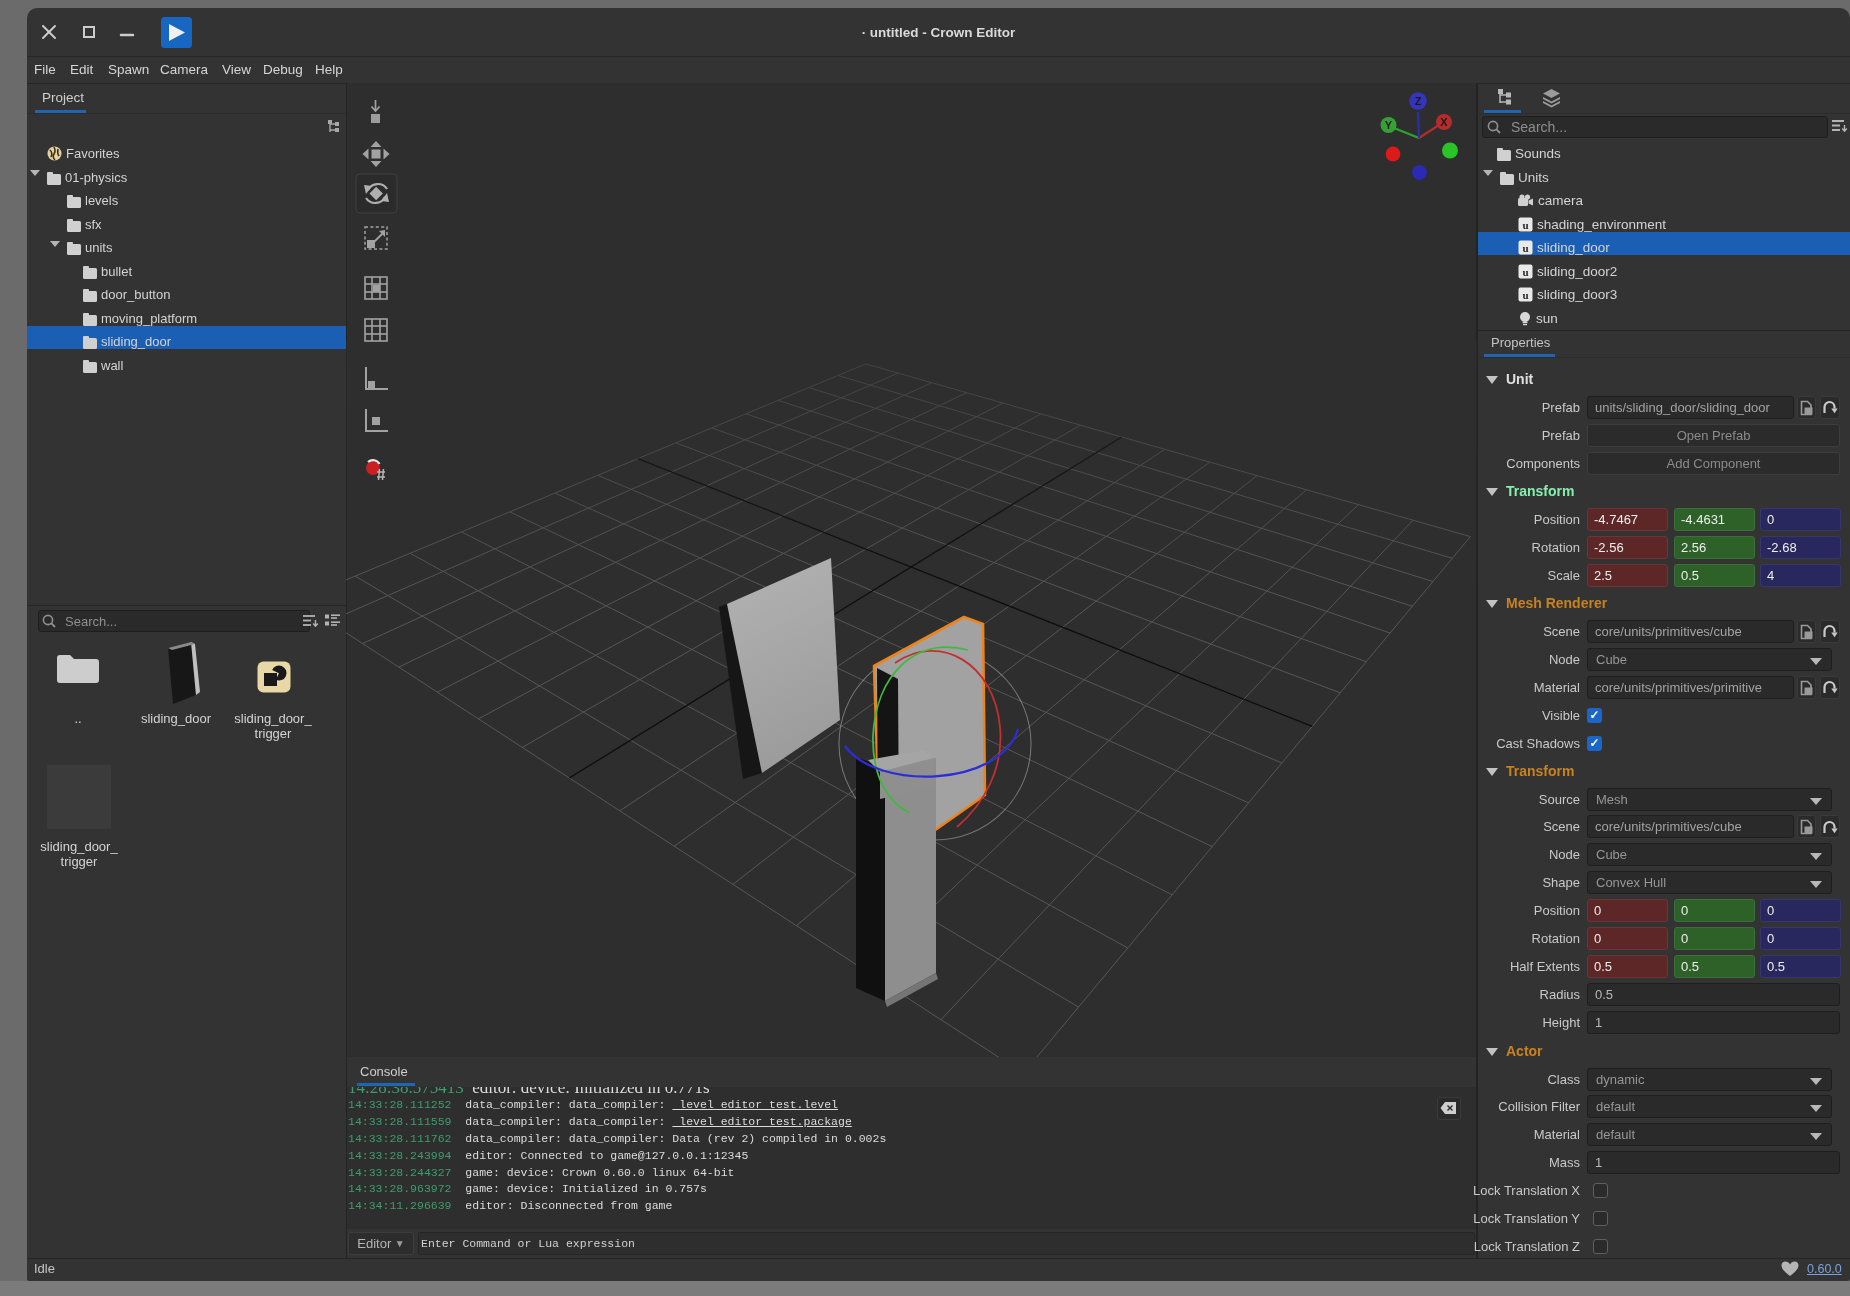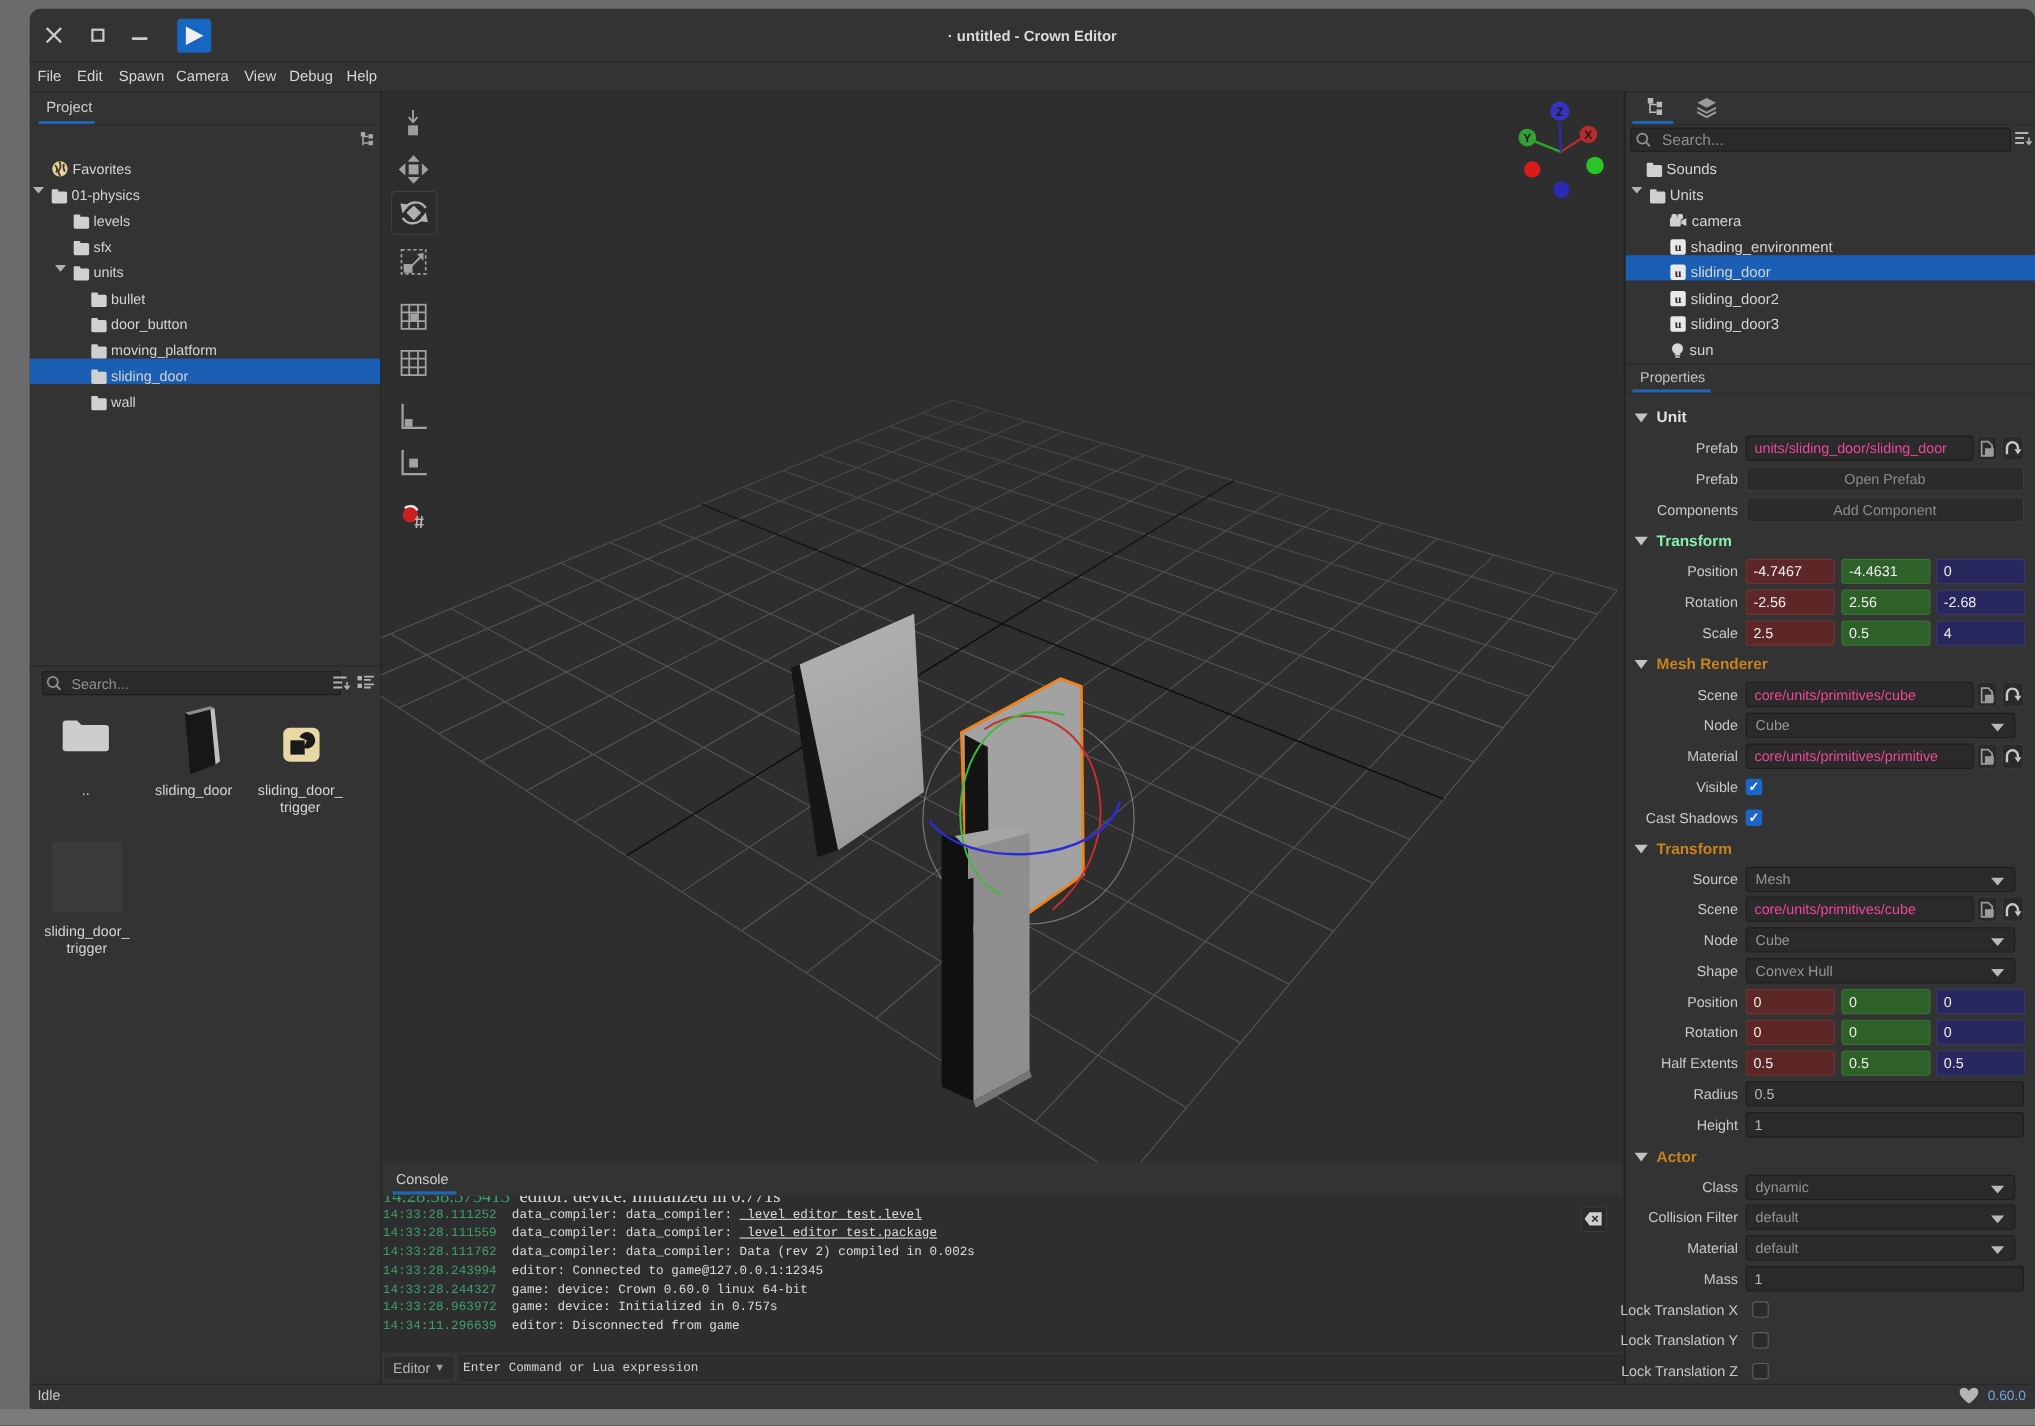--- a/index.html
+++ b/index.html
@@ -4,21 +4,21 @@
 *{margin:0;padding:0;box-sizing:border-box}
 html,body{width:1850px;height:1296px;overflow:hidden}
 body{background:#6b6b6b;font-family:"Liberation Sans",sans-serif;position:relative}
 .abs{position:absolute}
 #win{position:absolute;left:27px;top:8px;width:1823px;height:1273px;background:#333333;border-radius:10px 10px 3px 3px;overflow:hidden}
 .lbl{color:#d4d4d4;font-size:13px;white-space:nowrap}
 .row{position:absolute;display:flex;align-items:flex-end}
 .folder{display:inline-block;width:14px;height:11px;background:#d0d0d0;border-radius:1.5px;position:relative;flex:none}
 .folder:before{content:"";position:absolute;left:0;top:-2px;width:6px;height:3px;background:#d0d0d0;border-radius:1px 1px 0 0}
 .arrow{width:0;height:0;border-left:5px solid transparent;border-right:5px solid transparent;border-top:6px solid #b4b4b4;display:inline-block;flex:none}
-.inp{position:absolute;background:#2a2a2a;border:1px solid #1e1e1e;border-radius:3px;color:#ec4899;font-size:13px;display:flex;align-items:center;padding-left:7px;white-space:nowrap;overflow:hidden}
+.inp{position:absolute;background:#2a2a2a;border:1px solid #1e1e1e;border-radius:3px;color:#a3a3a3;font-size:13px;display:flex;align-items:center;padding-left:7px;white-space:nowrap;overflow:hidden}
 .btn{position:absolute;background:#2b2b2b;border:1px solid #3d3d3d;border-radius:3px;color:#8b8b8b;font-size:13px;display:flex;align-items:center;justify-content:center;white-space:nowrap}
 .drop{position:absolute;background:#2a2a2a;border:1px solid #1e1e1e;border-radius:3px;color:#969696;font-size:13px;display:flex;align-items:center;padding-left:8px;white-space:nowrap}
 .drop:after{content:"";position:absolute;right:9px;top:9px;border-left:6px solid transparent;border-right:6px solid transparent;border-top:7px solid #b9b9b9}
 .plabel{position:absolute;color:#c9c9c9;font-size:13px;text-align:right;white-space:nowrap}
 .rgb{position:absolute;border-radius:3px;color:#efefef;font-size:13px;display:flex;align-items:center;padding-left:6px;width:81px;height:23px}
 .hdr{position:absolute;color:#c8821f;font-size:14px;font-weight:bold;white-space:nowrap}
 .htri{position:absolute;width:0;height:0;border-left:6.5px solid transparent;border-right:6.5px solid transparent;border-top:8px solid #c3c3c3}
 .ck{position:absolute;width:15px;height:15px;border-radius:3px}
 .ck.on{background:#1b66c8;color:#fff;font-size:12px;font-weight:bold;text-align:center;line-height:15px}
 .ck.off{background:#2b2b2b;border:1.5px solid #5f5f5f}
@@ -318,21 +318,21 @@
       </g>
     </svg>
 <div class="abs" style="left:391px;top:1224px;width:1057px;height:23px;background:#2e2e2e;border:1px solid #262626;border-radius:2px"></div>
 <div class="abs" style="left:321px;top:1224px;width:66px;height:23px;background:#2d2d2d;border:1px solid #3d3d3d;border-radius:3px;color:#b5b5b5;font-size:13px;display:flex;align-items:center;justify-content:center">Editor&nbsp;<span style="font-size:10px;color:#9d9d9d">▼</span></div>
 <div class="abs" style="left:394px;top:1229px;color:#d2d2d2;font-family:'Liberation Mono',monospace;font-size:11.5px">Enter Command or Lua expression</div>
 <div class="abs" style="left:0;top:1250px;width:1823px;height:23px;background:#333;border-top:1px solid #262626"></div>
 <div class="abs" style="left:7px;top:1253px;color:#c6c6c6;font-size:13px">Idle</div>
 <svg class="abs" style="left:1754px;top:1253px" width="18" height="16">
       <path d="M9 15 C2 10 0.5 6.5 0.5 4.2 C0.5 2 2.2 0.5 4.3 0.5 C6.2 0.5 8.2 1.8 9 3.6 C9.8 1.8 11.8 0.5 13.7 0.5 C15.8 0.5 17.5 2 17.5 4.2 C17.5 6.5 16 10 9 15 Z" fill="#b5b5b5"></path>
     </svg>
-<div class="abs" style="left:1780px;top:1254px;color:#7aa2dd;font-size:12.5px;">0.60.0</div>
+<div class="abs" style="left:1780px;top:1254px;color:#7aa2dd;font-size:12.5px;text-decoration:underline">0.60.0</div>
 
 <div class="abs" style="left:1450px;top:75px;width:1px;height:1175px;background:#232323"></div>
 <svg class="abs" style="left:1468px;top:81px" width="18" height="17">
       <g stroke="#b8b8b8" stroke-width="1.5" fill="none">
         <line x1="5" y1="2" x2="5" y2="14"></line>
         <line x1="5" y1="6" x2="11" y2="6"></line>
         <line x1="5" y1="13" x2="11" y2="13"></line>
       </g>
       <g fill="#b8b8b8">
         <rect x="3" y="0" width="5" height="5"></rect>

